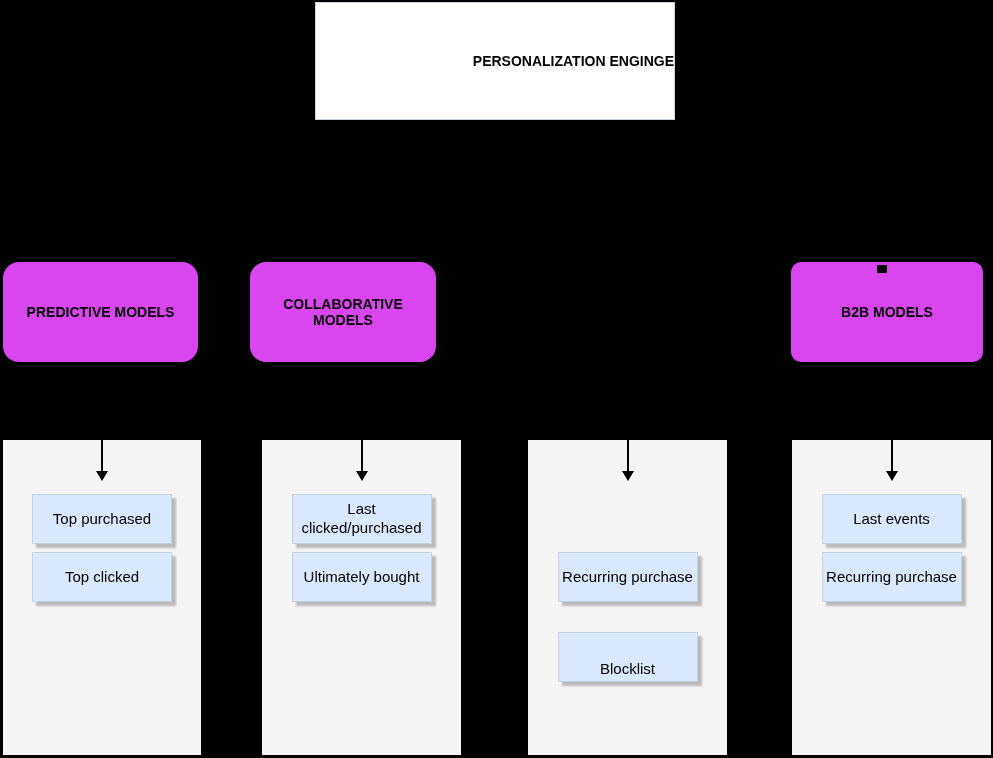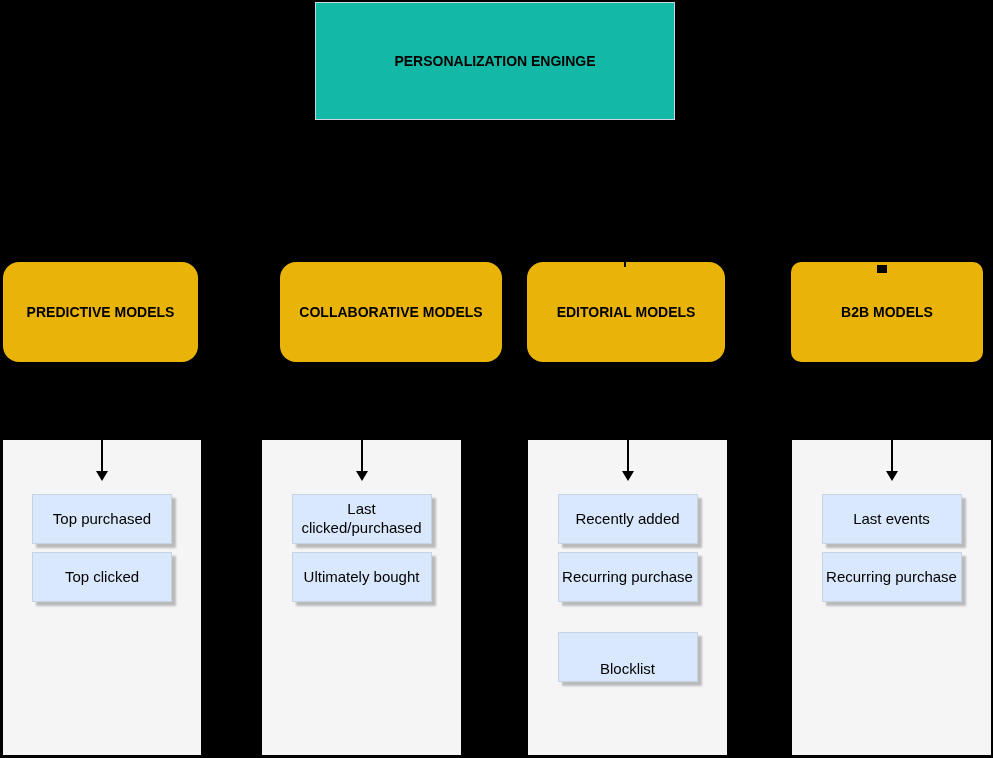--- a/index.html
+++ b/index.html
@@ -3,31 +3,31 @@
 <meta charset="utf-8">
 <style>
   html,body{margin:0;padding:0;background:#000;}
   *{box-sizing:border-box;}
   #canvas{
     position:relative;width:993px;height:758px;background:#000;overflow:hidden;
     font-family:"Liberation Sans","DejaVu Sans",sans-serif;color:#000;
   }
   .root-node{
     position:absolute;left:315px;top:2px;width:360px;height:118px;
-    background:#14b8a6;border:1px solid #cdd5e2;
-    display:flex;align-items:center;justify-content:center;
+    background:#ffffff;border:1px solid #cdd5e2;
+    display:flex;align-items:center;justify-content:flex-end;
     font-weight:bold;font-size:14px;text-align:center;
   }
   .header-node{
     position:absolute;top:262px;height:100px;border-radius:16px;
-    background:#eab308;display:flex;align-items:center;justify-content:center;
+    background:#d946ef;display:flex;align-items:center;justify-content:center;
     font-weight:bold;font-size:14px;text-align:center;padding:0 6px;
   }
   #hdr-0{left:3px;width:195px;}
-  #hdr-1{left:280px;width:222px;align-items:center;}
+  #hdr-1{left:250px;width:186px;align-items:center;}
   #hdr-2{left:527px;width:198px;}
   #hdr-3{left:791px;width:192px;border-radius:10px;}
   .panel{
     position:absolute;top:440px;height:315px;background:#f5f5f5;
   }
   #panel-0{left:3px;width:198px;}
   #panel-1{left:262px;width:199px;}
   #panel-2{left:528px;width:199px;}
   #panel-3{left:792px;width:199px;}
   .arrow{position:absolute;left:50%;top:0;width:0;height:0;}
@@ -59,23 +59,20 @@
   <div class="root-node">
     <span>PERSONALIZATION ENGINGE</span>
   </div>
 
   <div class="header-node" id="hdr-0">
     <span>PREDICTIVE MODELS</span>
   </div>
   <div class="header-node" id="hdr-1">
     <span>COLLABORATIVE MODELS</span>
   </div>
-  <div class="header-node" id="hdr-2">
-    <span>EDITORIAL MODELS</span>
-  </div>
   <div class="header-node" id="hdr-3">
     <span>B2B MODELS</span>
   </div>
 
   <div class="stub" id="stub-editorial"></div>
   <div class="stub" id="stub-b2b"></div>
 
   <div class="panel" id="panel-0">
     <div class="arrow">
       <div class="shaft"></div>
@@ -100,23 +97,20 @@
     <div class="item r1">
       <span>Ultimately bought</span>
     </div>
   </div>
 
   <div class="panel" id="panel-2">
     <div class="arrow">
       <div class="shaft"></div>
       <div class="head"></div>
     </div>
-    <div class="item r0">
-      <span>Recently added</span>
-    </div>
     <div class="item r1">
       <span>Recurring purchase</span>
     </div>
     <div class="item r2">
       <span>Blocklist</span>
     </div>
   </div>
 
   <div class="panel" id="panel-3">
     <div class="arrow">

